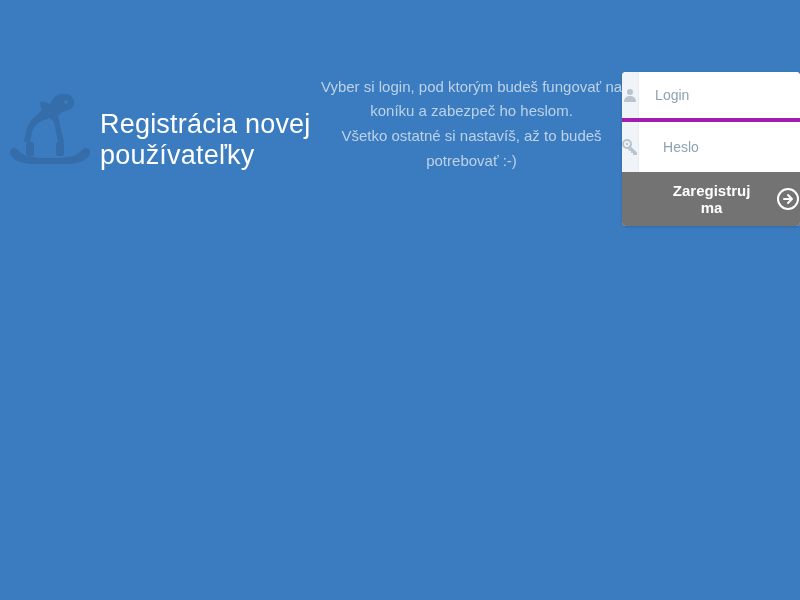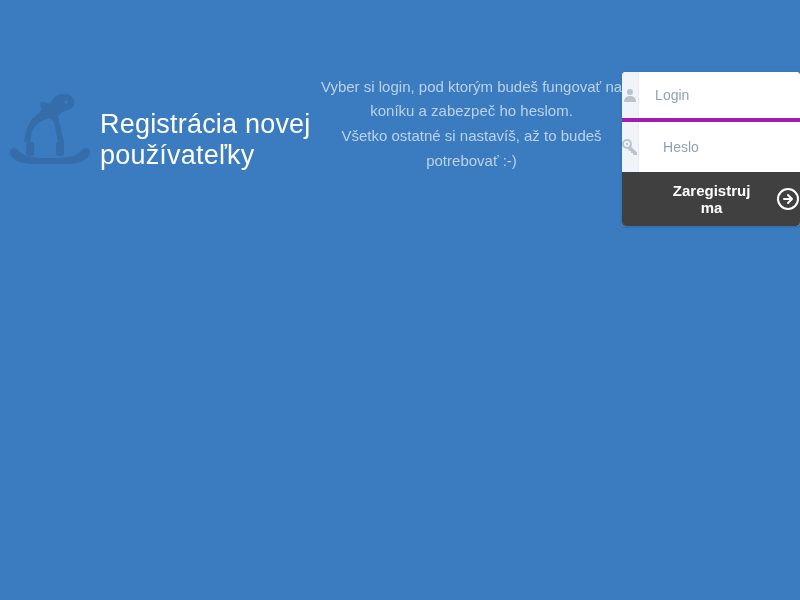--- a/index.html
+++ b/index.html
@@ -76,21 +76,21 @@
       font-size: 14px;
       color: #555;
       font-family: inherit;
     }
     .input-field::placeholder {
       color: #8fa2b5;
     }
     .submit-button {
       width: 100%;
       height: 54px;
-      background: #404040;
+      background: #737373;
       border: none;
       color: #ffffff;
       font-size: 15px;
       font-weight: 700;
       cursor: pointer;
       display: flex;
       align-items: center;
       justify-content: center;
       gap: 20px;
       font-family: inherit;

